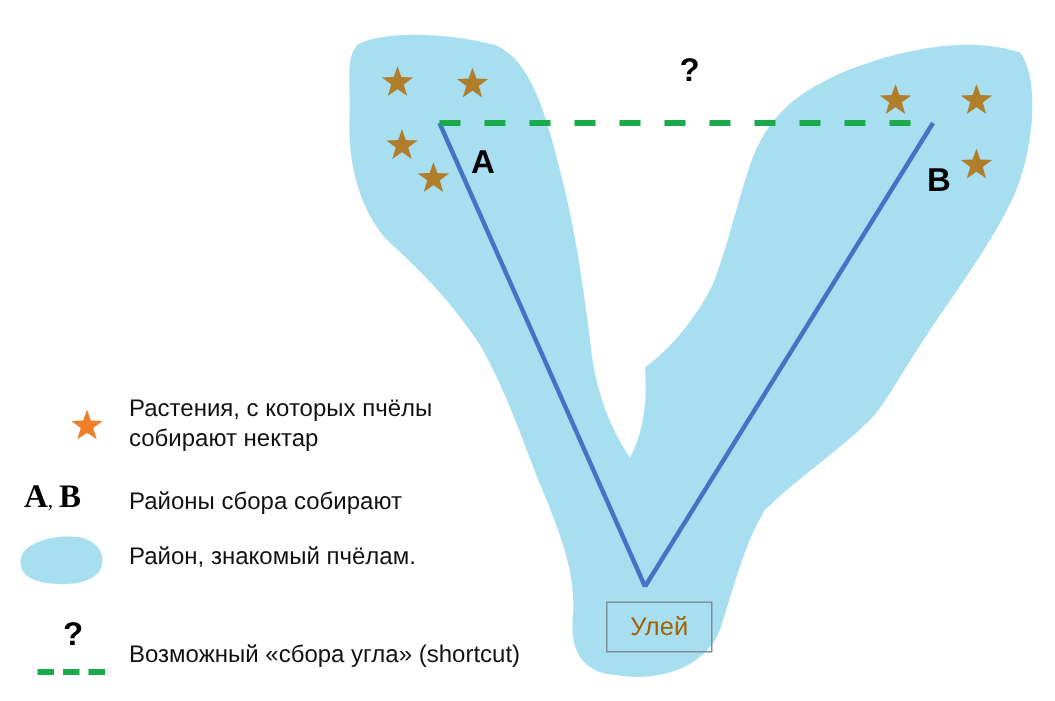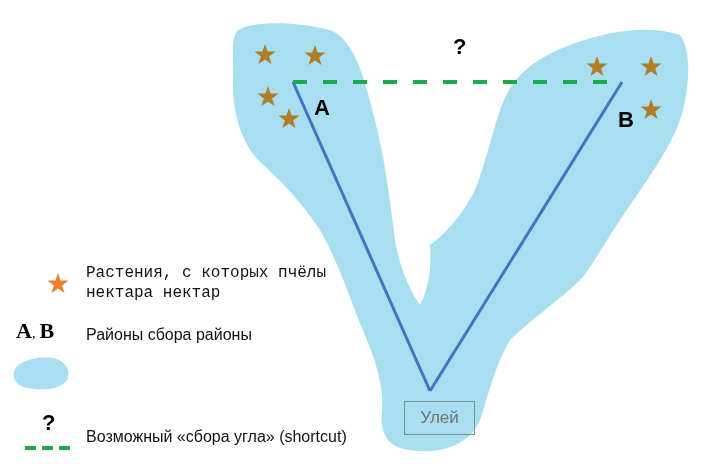--- a/index.html
+++ b/index.html
@@ -5,21 +5,21 @@
   html, body { margin:0; padding:0; background:#fff; }
   body { width:703px; height:467px; position:relative; overflow:hidden;
          font-family:"Liberation Sans", sans-serif; }
   svg.main { position:absolute; left:0; top:0; }
   .lbl { position:absolute; color:#000; }
   .letter { font-weight:bold; font-size:22px; }
   .qmark { font-weight:bold; font-size:22px; }
   .legend-text { font-size:16px; line-height:20px; color:#111; }
   .hive { position:absolute; left:404px; top:401px; width:71px; height:34px;
           border:1px solid #7a8f9a; box-sizing:border-box; font-size:17px;
-          display:flex; align-items:center; justify-content:center; color:#737373; }
+          display:flex; align-items:center; justify-content:center; color:#a16207; }
   .ab-legend { position:absolute; left:16px; top:318px; font-weight:bold; font-size:22px;font-family:Liberation Serif, serif; }
   .ab-legend .comma { font-size:14px; font-weight:normal; }
 </style>
 </head>
 <body>
 
 <svg class="main" width="703" height="467" viewBox="0 0 703 467">
   <defs>
     <path id="star" d="M0,-11 L2.6,-3.6 L10.5,-3.4 L4.2,1.4 L6.5,9 L0,4.5 L-6.5,9 L-4.2,1.4 L-10.5,-3.4 L-2.6,-3.6 Z"></path>
   </defs>
@@ -55,31 +55,32 @@
   <line x1="25" y1="448" x2="72" y2="448" stroke="#1aaa4b" stroke-width="4" stroke-dasharray="11,6"></line>
 </svg>
 
 <div class="lbl letter" style="left:314px;top:95px;">A</div>
 <div class="lbl letter" style="left:618px;top:107px;">B</div>
 <div class="lbl qmark" style="left:453px;top:34px;">?</div>
 <div class="hive">
     <span>Улей</span>
   </div>
 
-<div class="lbl legend-text" style="left:86px;top:263px;font-family:Liberation Mono, monospace;">
+<div class="lbl legend-text" style="left:86px;top:263px;">
   <div>Растения, с которых пчёлы</div>
-  <div>нектара нектар</div>
+  <div>собирают нектар</div>
 </div>
 
 <div class="ab-legend">
   <span>A</span><span class="comma">,</span><span style="margin-left:4px">B</span>
 </div>
 <div class="lbl legend-text" style="left:86px;top:325px;">
-  <div>Районы сбора районы</div>
+  <div>Районы сбора собирают</div>
 </div>
 
 <div class="lbl legend-text" style="left:86px;top:362px;">
+  <div>Район, знакомый пчёлам.</div>
 </div>
 
 <div class="lbl qmark" style="left:42px;top:410px;">?</div>
 <div class="lbl legend-text" style="left:86px;top:427px;">
   <div>Возможный «сбора угла» (shortcut)</div>
 </div>
 
 </body></html>

